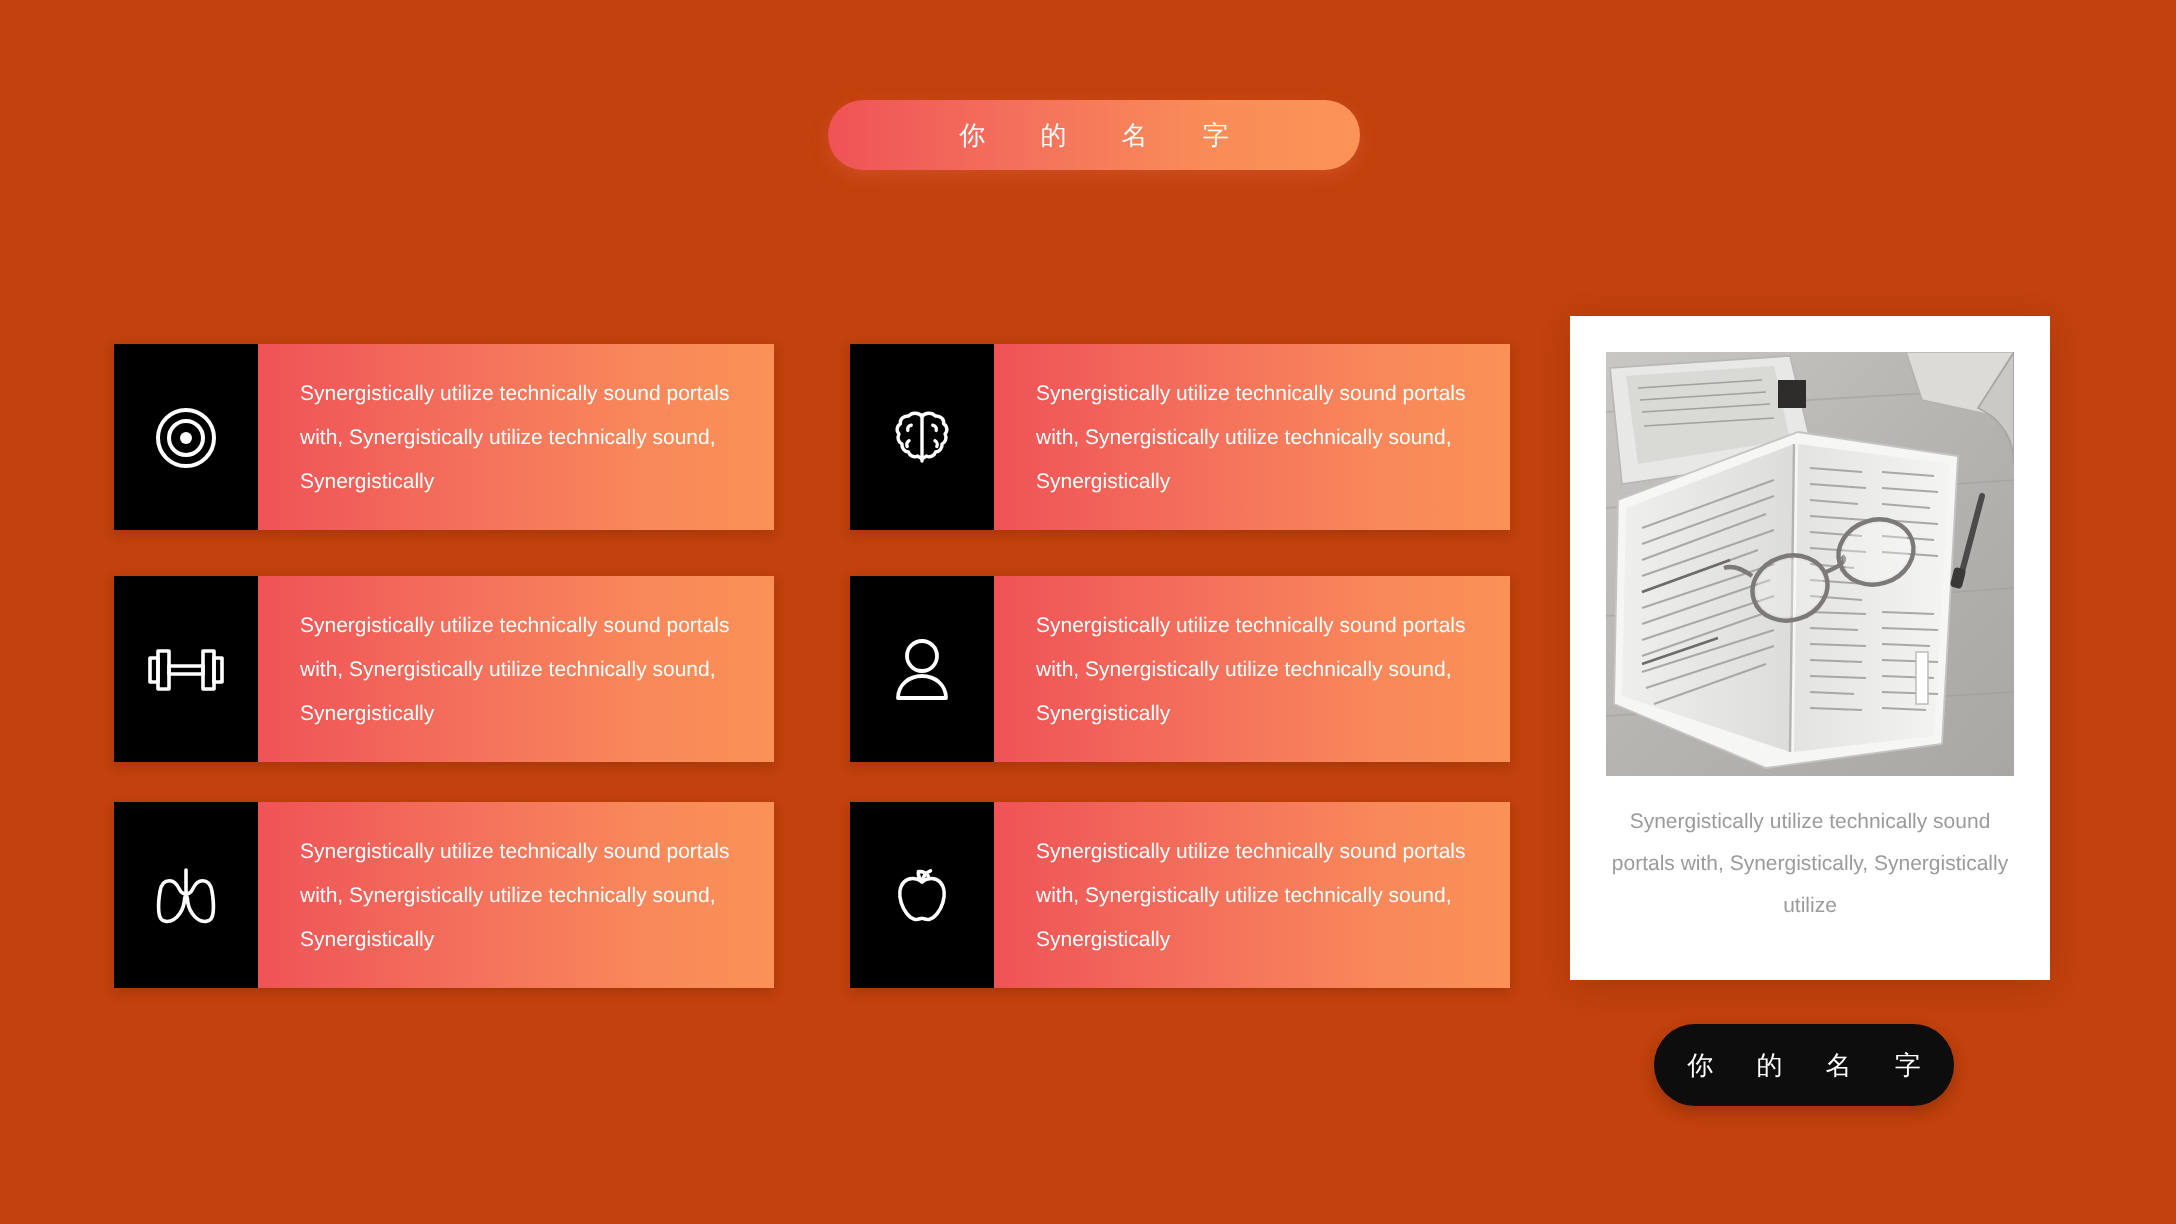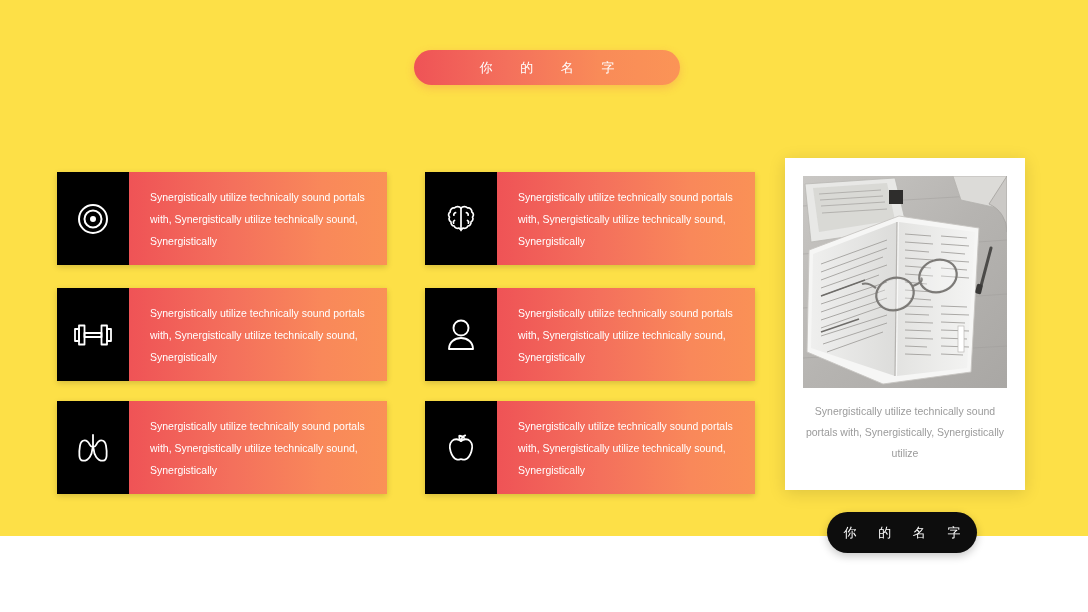--- a/index.html
+++ b/index.html
@@ -8,22 +8,22 @@
     width: 1088px;
     height: 612px;
     background: #ffffff;
     font-family: "Liberation Sans", sans-serif;
     overflow: hidden;
   }
 
   .page {
     position: relative;
     width: 1088px;
-    height: 536px;
-    background: #fde047;
+    height: 612px;
+    background: #c2410c;
   }
 
   
   .top-pill {
     position: absolute;
     left: 414px;
     top: 50px;
     width: 266px;
     height: 35px;
     border-radius: 18px;

